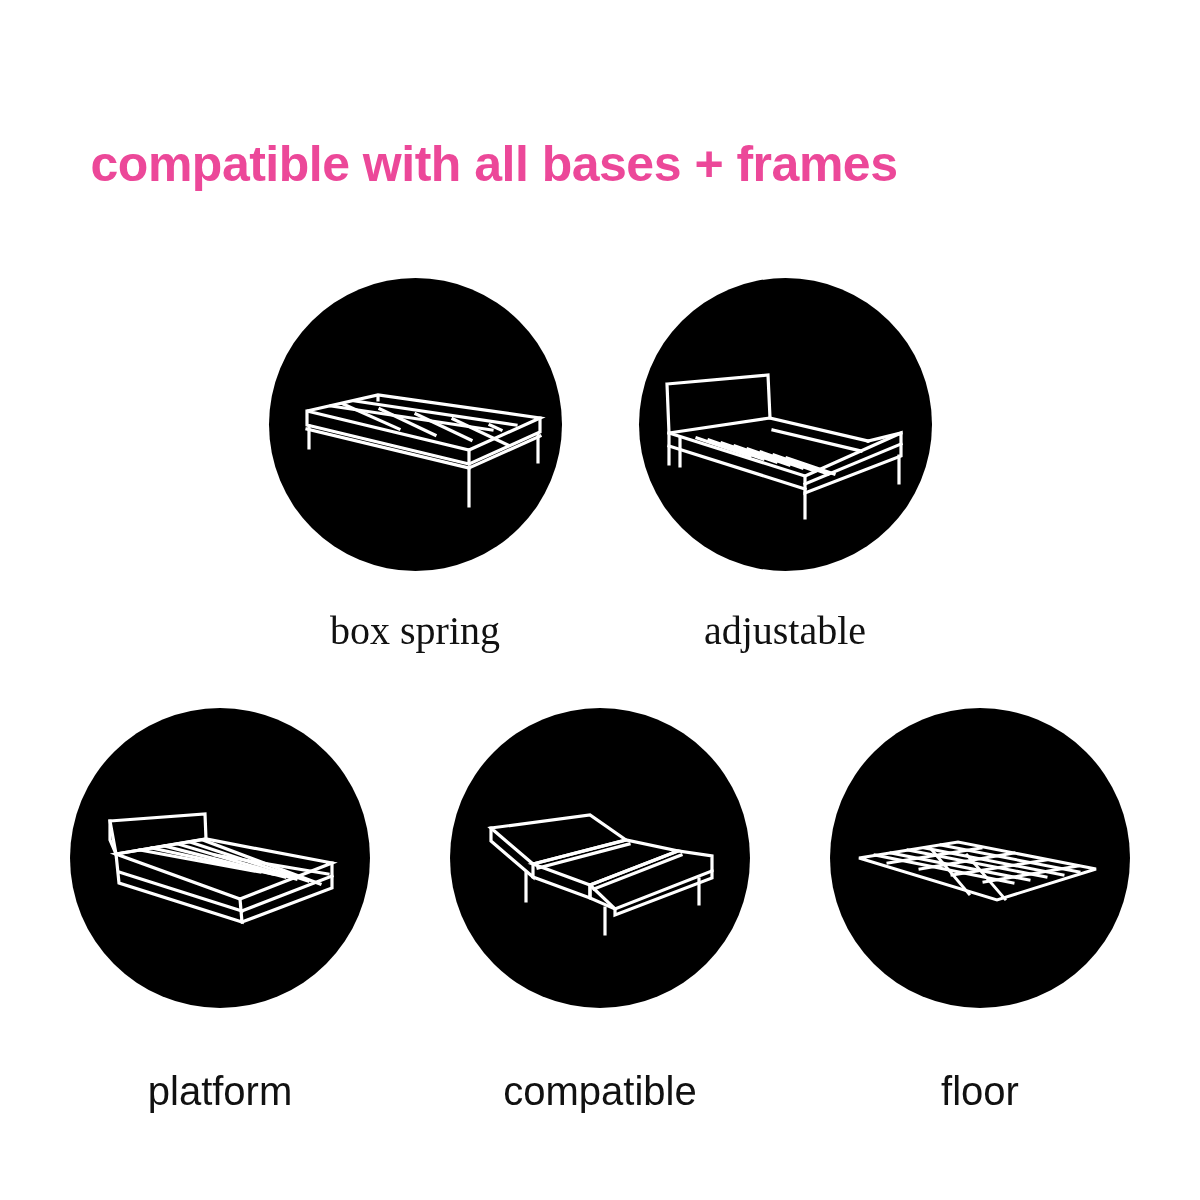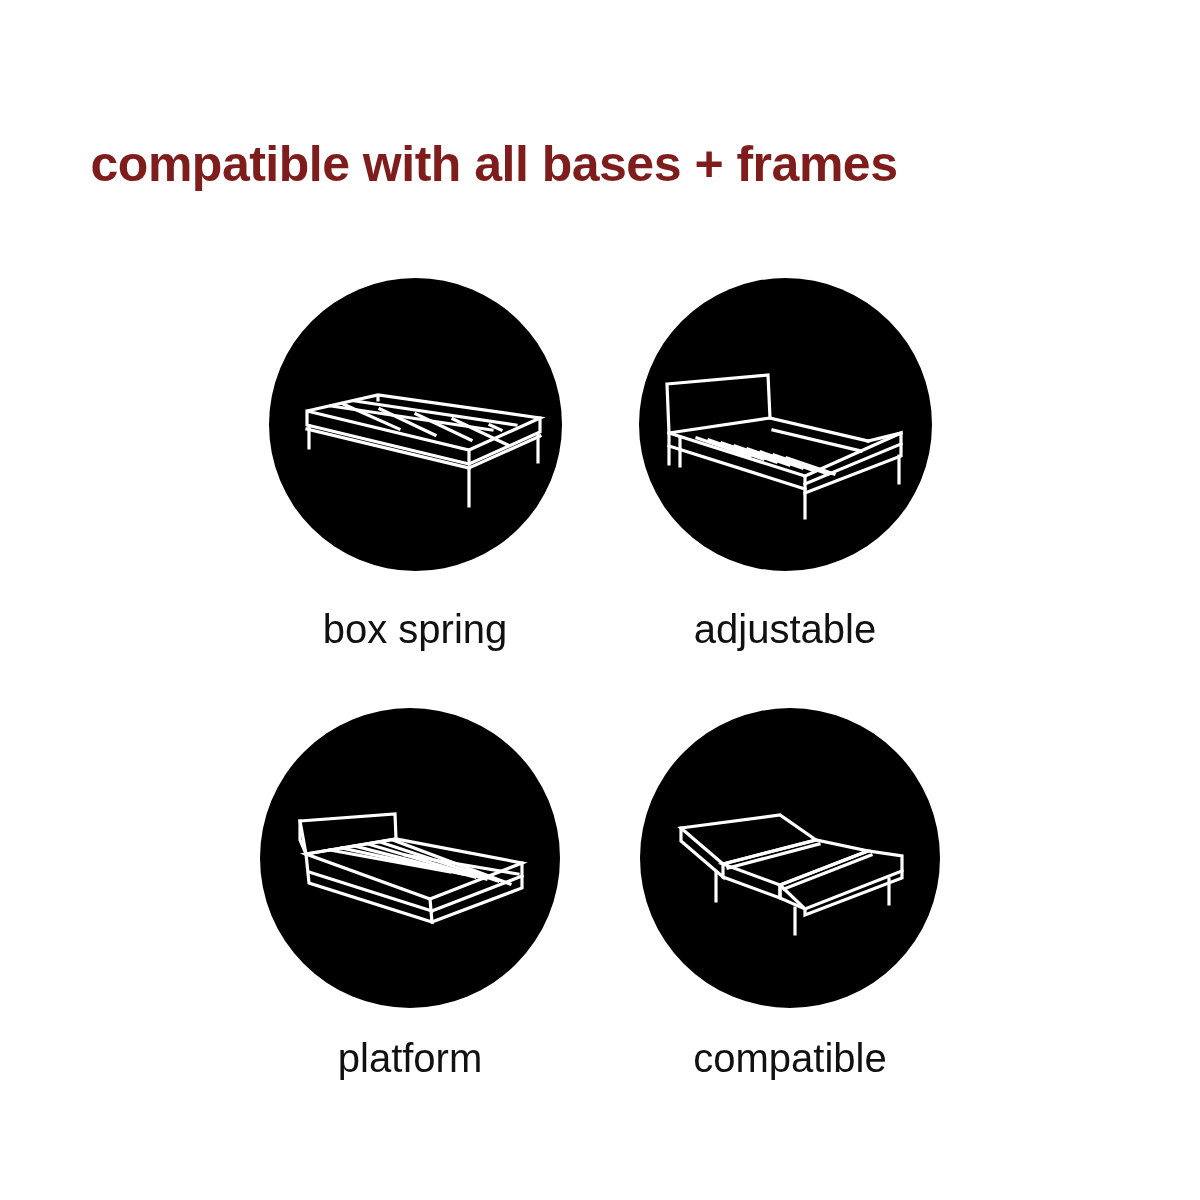--- a/index.html
+++ b/index.html
@@ -24,49 +24,50 @@
   
   .title {
     position: absolute;
     top: 134px;
     left: 0;
     width: 988px;
     text-align: center;
     font-size: 50px;
     font-weight: 700;
     letter-spacing: -0.5px;
-    color: #7f1d1d;
+    color: #ec4899;
     line-height: 60px;
     white-space: nowrap;
   }
 
   
   .row {
     position: absolute;
     left: 0;
     width: 1200px;
     display: flex;
     justify-content: center;
   }
   .row-top {
     top: 278px;
     gap: 77px;
+    font-family: Liberation Serif, serif;
   }
   .row-bottom {
     top: 708px;
     gap: 80px;
   }
 
   .item {
     display: flex;
     flex-direction: column;
     align-items: center;
   }
   .row-top .item { width: 293px; }
-  .row-bottom .item { width: 300px; }
+  .row-bottom .item { width: 300px; gap: 33px; }
 
   .badge {
     border-radius: 50%;
     background: #000000;
     position: relative;
     overflow: hidden;
     display: block;
   }
   .row-top .badge { width: 293px; height: 293px; }
   .row-bottom .badge { width: 300px; height: 300px; }
@@ -224,16 +225,41 @@
 
             <path d="M76 165 L76 193"></path>
             <path d="M155 200 L155 226"></path>
             <path d="M249 171 L249 196"></path>
           </g>
         </svg>
       </div>
       <div class="caption">compatible</div>
     </div>
 
+    <div class="item">
+      <div class="badge">
+        <svg viewBox="0 0 300 300">
+          <g fill="none" stroke="#ffffff" stroke-width="3" stroke-linecap="square" stroke-linejoin="miter">
+
+            <path d="M29 150 L128 134 L266 161 L167 192 Z"></path>
+
+            <path d="M45 147 L183 175"></path>
+            <path d="M61 145 L199 172"></path>
+            <path d="M78 142 L216 169"></path>
+            <path d="M95 140 L233 167"></path>
+            <path d="M111 137 L249 164"></path>
+
+            <path d="M58 155 L151 140"></path>
+            <path d="M90 161 L184 145"></path>
+            <path d="M122 167 L216 152"></path>
+            <path d="M154 174 L248 158"></path>
+
+            <path d="M101 141 L139 186"></path>
+            <path d="M137 147 L175 191"></path>
+          </g>
+        </svg>
+      </div>
+      <div class="caption">floor</div>
+    </div>
 
   </div>
 
 </div>
 
 </body></html>

